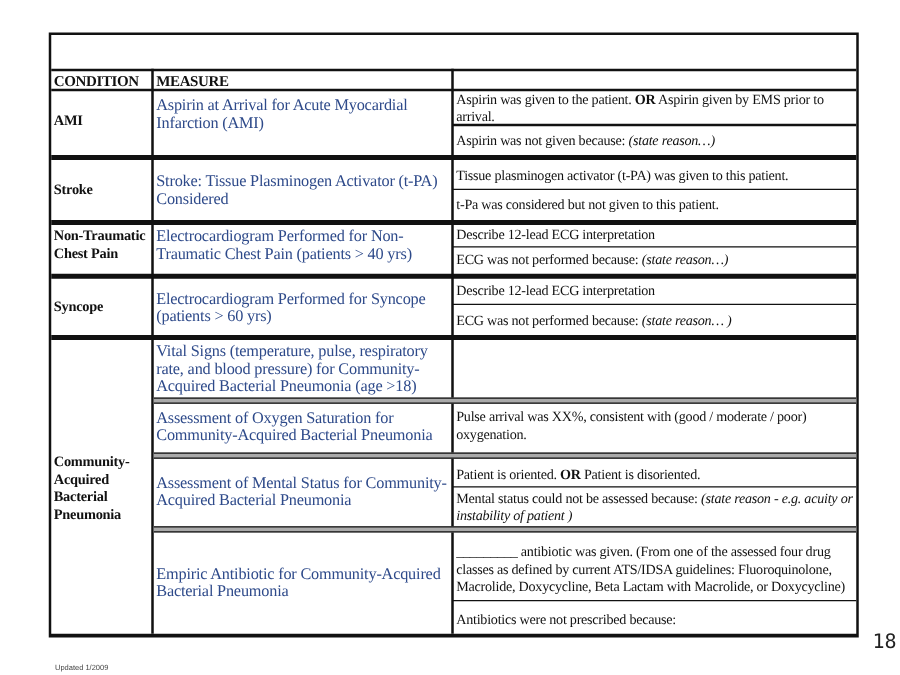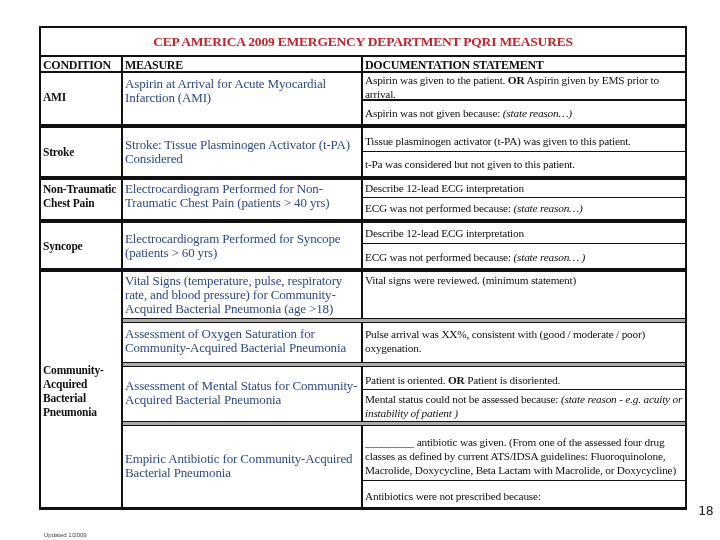--- a/index.html
+++ b/index.html
@@ -9,33 +9,31 @@
     .hline { position: absolute; left: 0; right: 0; background: #111; }
     .vline { position: absolute; width: 2px; background: #111; }
     .hdr { position: absolute; top: 30px; font-weight: bold; font-size: 12px; letter-spacing: -0.3px; }
     .cond { position: absolute; left: 2px; width: 78px; font-weight: bold; font-size: 11.5px; line-height: 14px; letter-spacing: -0.2px; }
     .meas { position: absolute; left: 84px; width: 236px; color: #2e4a8a; font-size: 13px; line-height: 14px; letter-spacing: -0.15px; }
     .doc { position: absolute; left: 324px; width: 318px; font-size: 11.3px; line-height: 14px; letter-spacing: -0.2px; }
     .doc i { font-style: italic; }
     .thin { position: absolute; left: 321px; right: 0; height: 1px; background: #111; }
     .thick { position: absolute; left: 0; right: 0; height: 4px; background: #111; }
     .dbl { position: absolute; left: 82px; right: 0; height: 5px; border-top: 1.5px solid #111; border-bottom: 1.5px solid #111; background: #aaa; box-sizing: border-box; }
-    .page-num { position: absolute; left: 698px; top: 503px; font-family: "DejaVu Sans Mono", monospace; font-size: 13px; color: #222; }
+    .page-num { position: absolute; left: 698px; top: 503px; font-family: "DejaVu Sans Mono", monospace; font-size: 16px; color: #222; }
     .updated { position: absolute; left: 44px; top: 532px; font-family: "Liberation Sans", sans-serif; font-size: 6px; color: #444; }
   </style>
 </head>
 <body>
 
 <div class="frame">
-  <div class="title">CEP AMERICA  2009 EMERGENCY DEPARTMENT PQRI MEASURES</div>
 
   <div class="hline" style="top:27px;height:2px;"></div>
   <div class="hdr" style="left:2px;">CONDITION</div>
   <div class="hdr" style="left:84px;">MEASURE</div>
-  <div class="hdr" style="left:324px;">DOCUMENTATION STATEMENT</div>
   <div class="hline" style="top:43px;height:2px;"></div>
 
   <div class="vline" style="left:80px;top:27px;bottom:0;"></div>
   <div class="vline" style="left:320px;top:27px;bottom:0;"></div>
 
   <div>
     <div class="cond" style="top:62px;">AMI</div>
     <div class="meas" style="top:49px;">Aspirin at Arrival for Acute Myocardial Infarction (AMI)</div>
     <div class="doc" style="top:45px;"><span>Aspirin was given to the patient.  </span><b>OR</b><span>  Aspirin given by EMS prior to arrival.</span></div>
     <div class="thin" style="top:71px;height:2px;"></div>
@@ -68,21 +66,20 @@
     <div class="thin" style="top:215px;"></div>
     <div class="doc" style="top:222px;"><span>ECG was not performed because:  </span><i>(state reason… )</i></div>
   </div>
   <div class="thick" style="top:240px;"></div>
 
   <div>
     <div class="cond" style="top:335px;">Community-Acquired Bacterial Pneumonia</div>
 
     <div class="meas" style="top:246px;">Vital Signs (temperature, pulse, respiratory rate, and blood pressure) for Community-Acquired Bacterial Pneumonia (age &gt;18)</div>
     <div class="doc" style="top:245px;">
-        <div>Vital signs were reviewed. (minimum statement)</div>
       </div>
     <div class="dbl" style="top:290px;"></div>
 
     <div class="meas" style="top:299px;">Assessment of Oxygen Saturation for Community-Acquired Bacterial Pneumonia</div>
     <div class="doc" style="top:299px;">Pulse arrival was XX%, consistent with (good / moderate / poor) oxygenation.</div>
     <div class="dbl" style="top:334px;"></div>
 
     <div class="meas" style="top:351px;">Assessment of Mental Status for Community-Acquired Bacterial Pneumonia</div>
     <div class="doc" style="top:345px;"><span>Patient is oriented.  </span><b>OR</b><span>  Patient is disoriented.</span></div>
     <div class="thin" style="top:361px;"></div>

